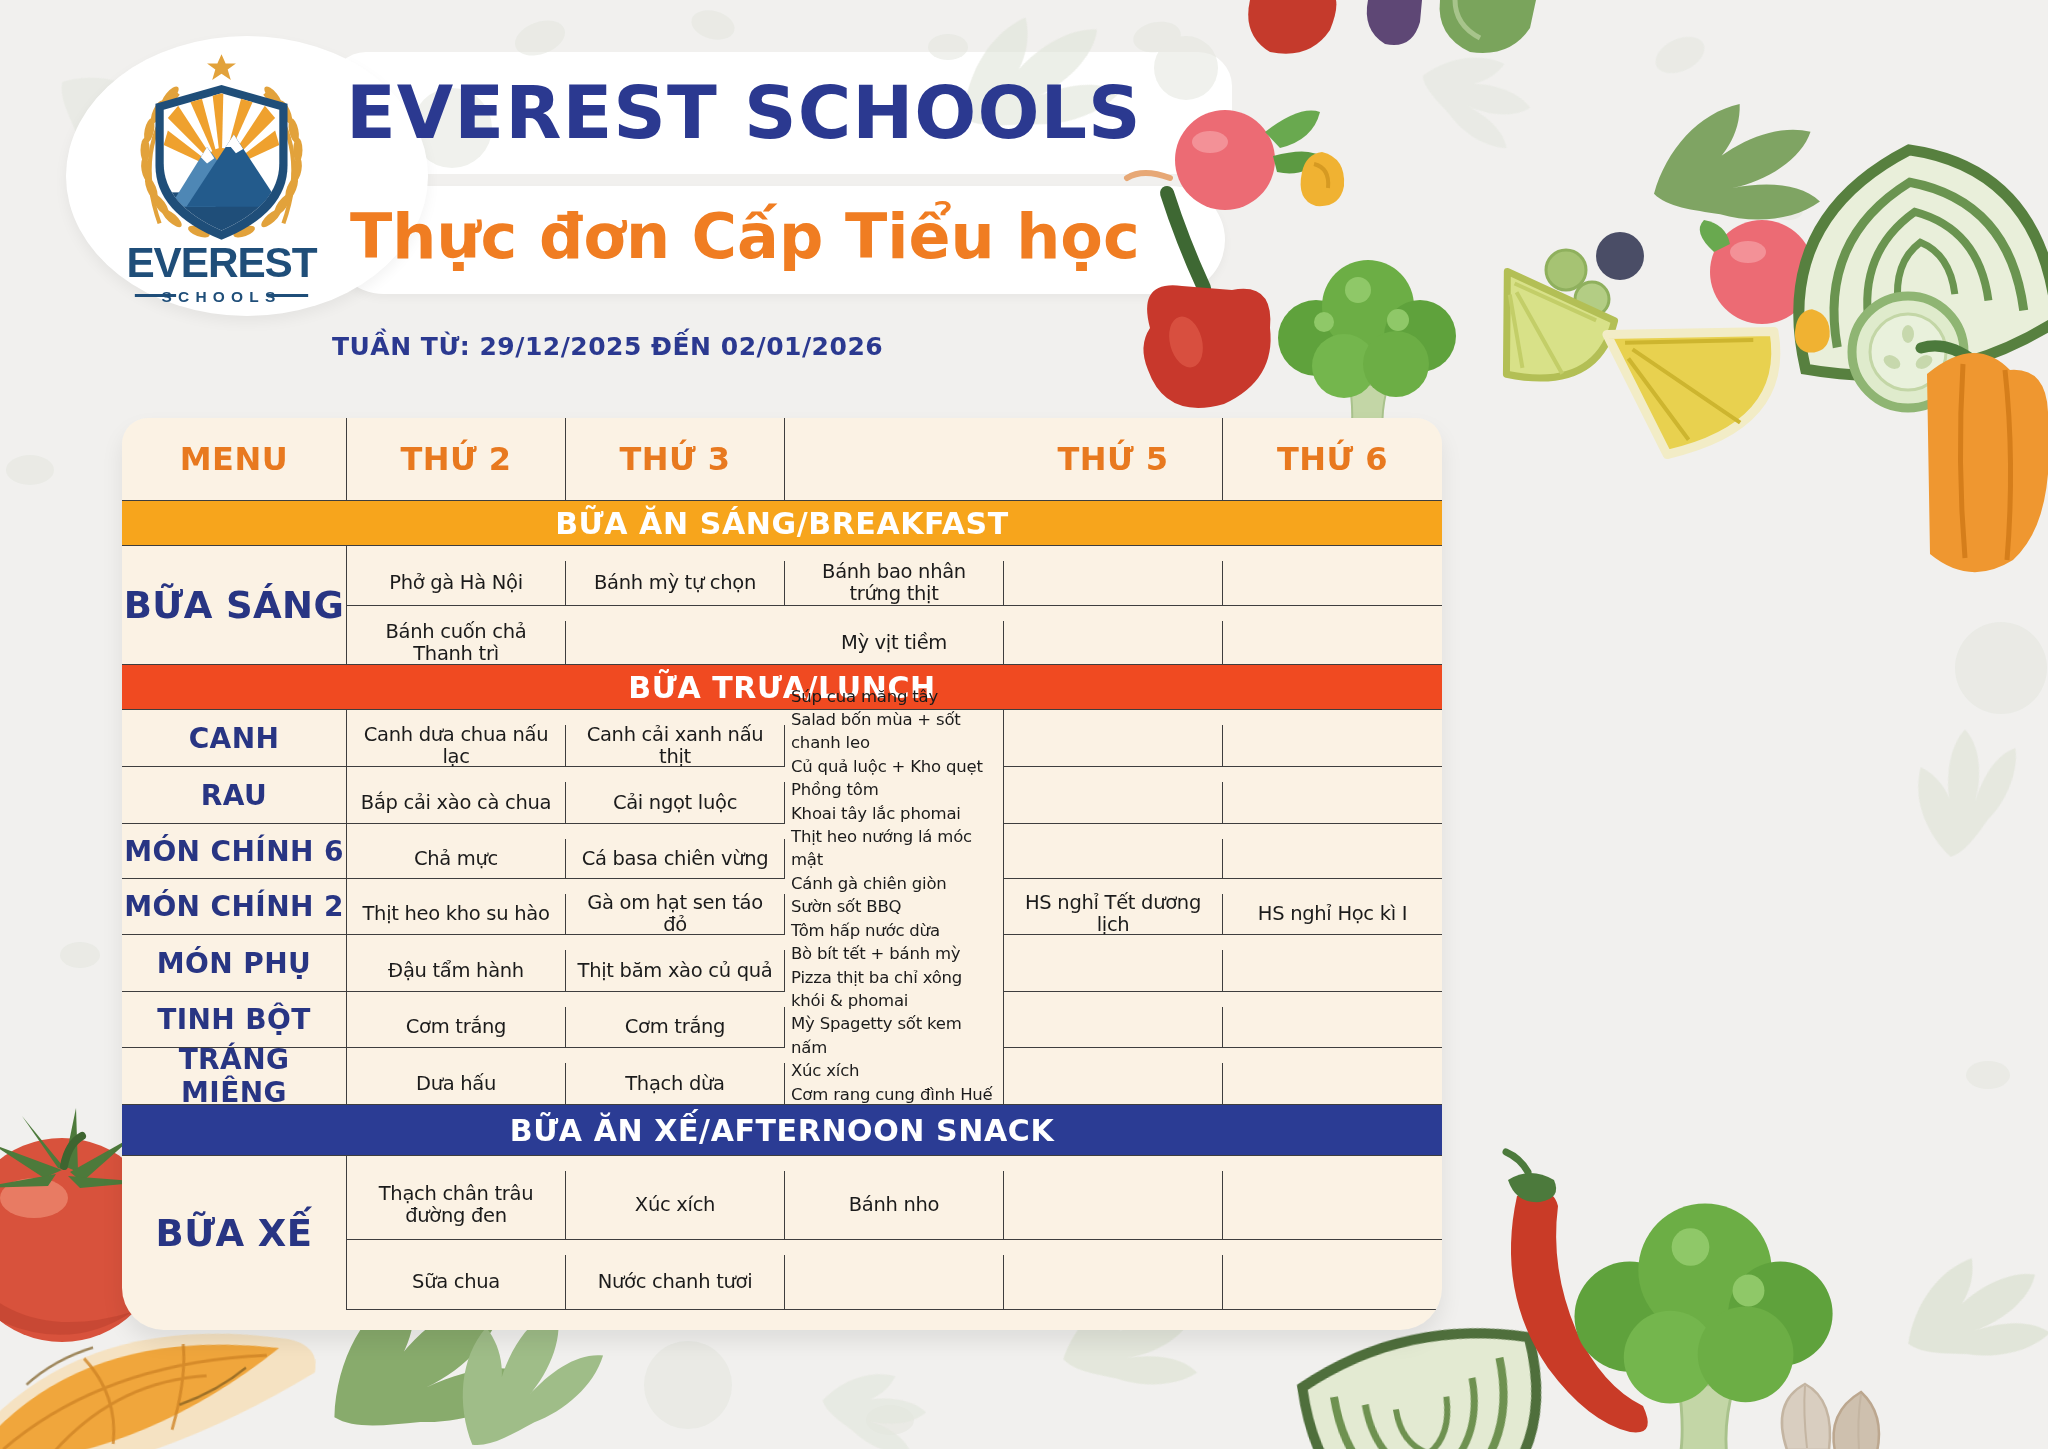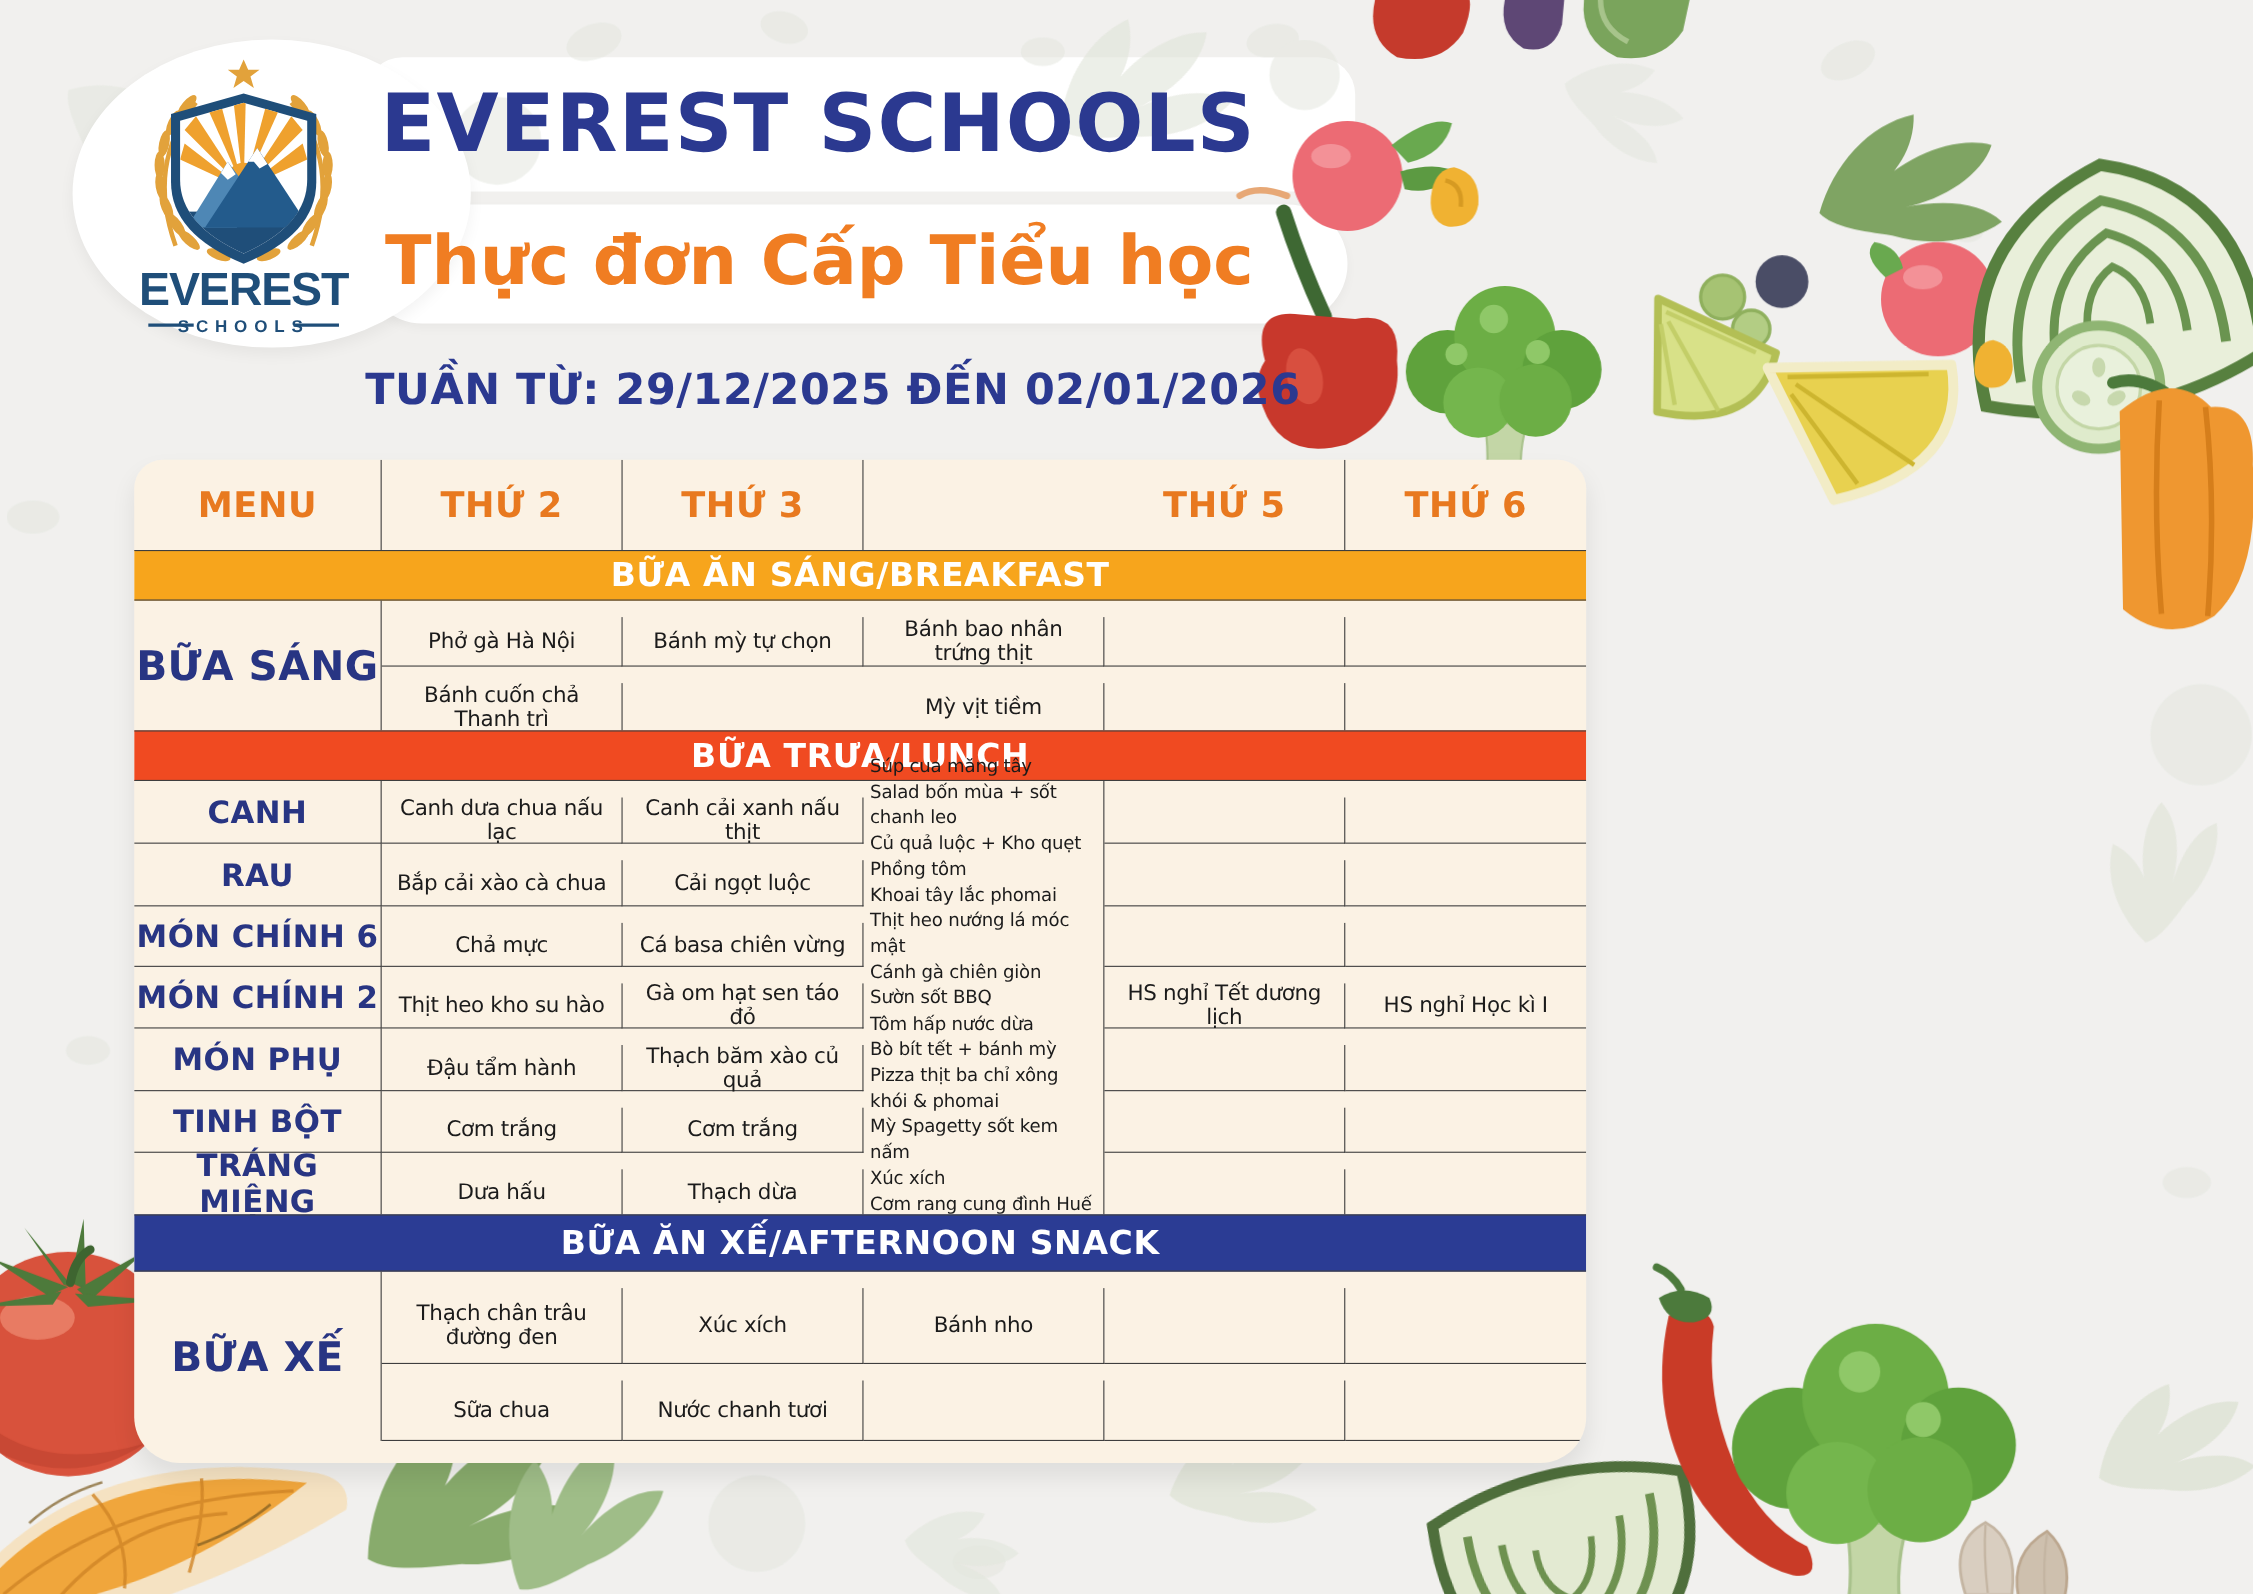--- a/index.html
+++ b/index.html
@@ -16,21 +16,21 @@
   .page-title{
     position:absolute;left:346px;top:70px;z-index:4;
     font-size:73px;font-weight:bold;letter-spacing:1px;color:var(--c-blue,#2B3990);
   }
   .page-subtitle{
     position:absolute;left:350px;top:200px;z-index:4;
     font-size:62px;font-weight:bold;color:var(--c-orange,#F07D22);
   }
   .week-line{
     position:absolute;left:332px;top:332px;z-index:4;
-    font-size:39px;font-weight:bold;letter-spacing:.5px;color:var(--c-blue,#2B3990);
+    font-size:25px;font-weight:bold;letter-spacing:.5px;color:var(--c-blue,#2B3990);
   }
   
   .deco{position:absolute;left:0;top:0;z-index:2;}
   
   .menu-table{
     position:absolute;left:122px;top:418px;width:1320px;z-index:5;
     background:var(--c-cream,#FBF2E4);
     border-radius:26px 26px 42px 42px;
     padding-bottom:20px;overflow:hidden;
     box-shadow:0 12px 22px rgba(0,0,0,.08);
@@ -333,21 +333,21 @@
     <div class="c dish" style="grid-area:8/2">Chả mực</div>
     <div class="c dish" style="grid-area:9/2">Thịt heo kho su hào</div>
     <div class="c dish" style="grid-area:10/2">Đậu tẩm hành</div>
     <div class="c dish" style="grid-area:11/2">Cơm trắng</div>
     <div class="c dish nbb" style="grid-area:12/2">Dưa hấu</div>
 
     <div class="c dish" style="grid-area:6/3">Canh cải xanh nấu thịt</div>
     <div class="c dish" style="grid-area:7/3">Cải ngọt luộc</div>
     <div class="c dish" style="grid-area:8/3">Cá basa chiên vừng</div>
     <div class="c dish" style="grid-area:9/3">Gà om hạt sen táo đỏ</div>
-    <div class="c dish" style="grid-area:10/3">Thạch băm xào củ quả</div>
+    <div class="c dish" style="grid-area:10/3">Thịt băm xào củ quả</div>
     <div class="c dish" style="grid-area:11/3">Cơm trắng</div>
     <div class="c dish nbb" style="grid-area:12/3">Thạch dừa</div>
 
     <div class="c wedcell nbb" style="grid-area:6/4/13/5">
       <div class="wl">Súp cua măng tây</div>
       <div class="wl">Salad bốn mùa + sốt chanh leo</div>
       <div class="wl">Củ quả luộc + Kho quẹt</div>
       <div class="wl">Phồng tôm</div>
       <div class="wl">Khoai tây lắc phomai</div>
       <div class="wl">Thịt heo nướng lá móc mật</div>

